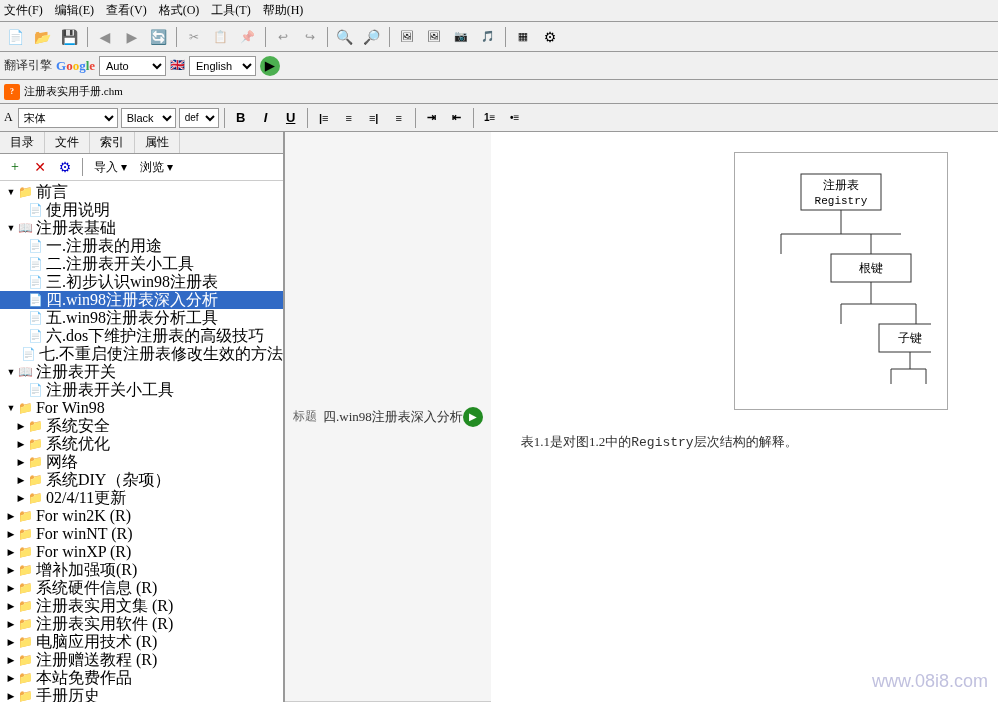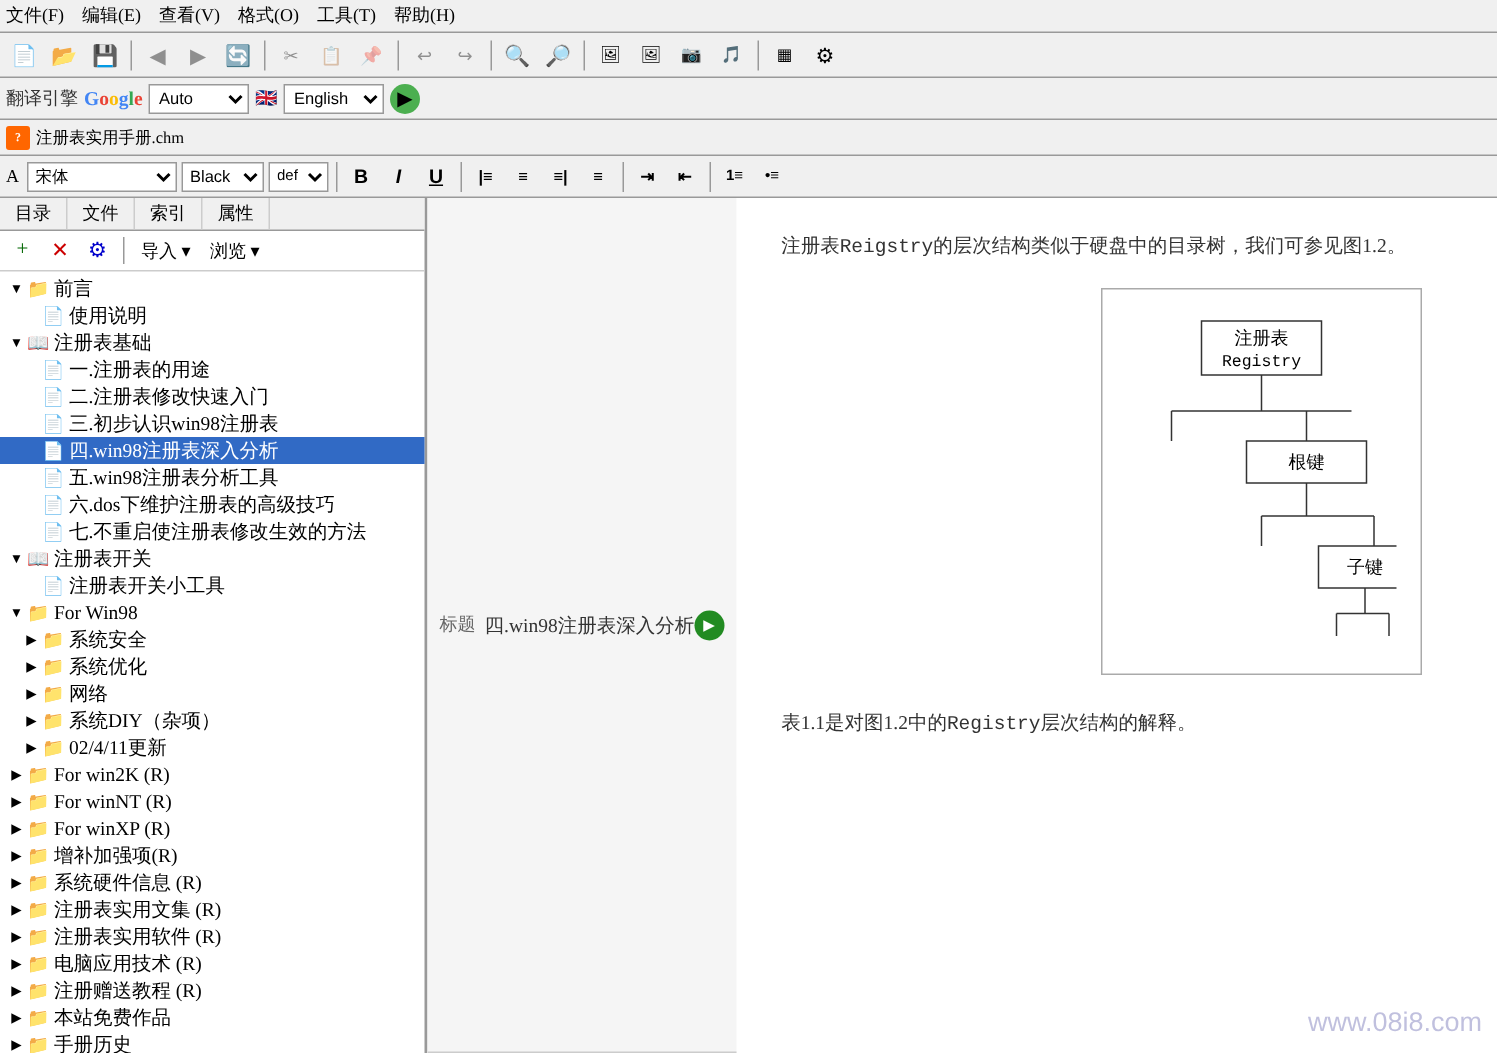--- a/index.html
+++ b/index.html
@@ -55,21 +55,21 @@
     .sep-v { width: 1px; height: 18px; background: #999; margin: 0 3px; }
 
     
     .tree-container { flex: 1; overflow-y: auto; overflow-x: hidden; padding: 2px 0; }
     .tree-item { display: flex; align-items: center; padding: 1px 0; cursor: pointer; white-space: nowrap; font-size: 12px; height: 18px; }
     .tree-item.selected { background: #316AC5; color: white; }
     .tree-item.selected .tree-icon { color: white; }
     .tree-indent { display: inline-block; }
     .tree-toggle { width: 14px; height: 14px; display: flex; align-items: center; justify-content: center; font-size: 9px; cursor: pointer; }
     .tree-icon { font-size: 12px; margin-right: 3px; }
-    .tree-label { font-size: 13px; }
+    .tree-label { font-size: 16px; }
     .folder-icon { color: #e8a020; }
     .doc-icon { color: #6060ff; }
 
     
     .right-panel { flex: 1; background: white; display: flex; flex-direction: row; overflow: hidden; }
     .heading-bar { display: flex; align-items: center; padding: 3px 8px; border-bottom: 1px solid #ccc; background: #f5f5f5; }
     .heading-label { font-size: 12px; color: #666; margin-right: 6px; }
     .heading-text { font-size: 13px; font-weight: normal; color: #333; flex: 1; }
     .play-btn { width: 20px; height: 20px; background: #228B22; border-radius: 50%; border: none; cursor: pointer; display: flex; align-items: center; justify-content: center; color: white; font-size: 10px; }
 
@@ -221,21 +221,21 @@
         <span class="tree-label">注册表基础</span>
       </div>
       <div class="tree-item">
         <span class="tree-indent" style="width:28px;"></span>
         <span class="tree-icon doc-icon">📄</span>
         <span class="tree-label">一.注册表的用途</span>
       </div>
       <div class="tree-item">
         <span class="tree-indent" style="width:28px;"></span>
         <span class="tree-icon doc-icon">📄</span>
-        <span class="tree-label">二.注册表修改快速入门</span>
+        <span class="tree-label">二.注册表开关小工具</span>
       </div>
       <div class="tree-item">
         <span class="tree-indent" style="width:28px;"></span>
         <span class="tree-icon doc-icon">📄</span>
         <span class="tree-label">三.初步认识win98注册表</span>
       </div>
       <div class="tree-item selected">
         <span class="tree-indent" style="width:28px;"></span>
         <span class="tree-icon">📄</span>
         <span class="tree-label">四.win98注册表深入分析</span>
@@ -378,23 +378,20 @@
   <div class="right-panel">
 
     <div class="heading-bar">
       <span class="heading-label">标题</span>
       <span class="heading-text">四.win98注册表深入分析</span>
       <button class="play-btn">▶</button>
     </div>
 
     <div class="content-wrapper">
       <div class="content-area">
-        <div class="content-p">
-          <span>注册表<span class="mono">Reigstry</span>的层次结构类似于硬盘中的目录树，我们可参见图1.2。</span>
-        </div>
 
         <div class="diagram-area">
           <div style="border: 1px solid #aaa; padding: 16px; background: white; min-width: 200px;">
             <svg width="180" height="220" viewBox="0 0 180 220">
 
               <rect x="50" y="5" width="80" height="36" fill="white" stroke="#333" stroke-width="1"></rect>
               <text x="90" y="20" text-anchor="middle" font-size="12" font-family="SimSun,serif">注册表</text>
               <text x="90" y="35" text-anchor="middle" font-size="11" font-family="Courier New,monospace">Registry</text>
 
               <line x1="90" y1="41" x2="90" y2="65" stroke="#333" stroke-width="1"></line>

